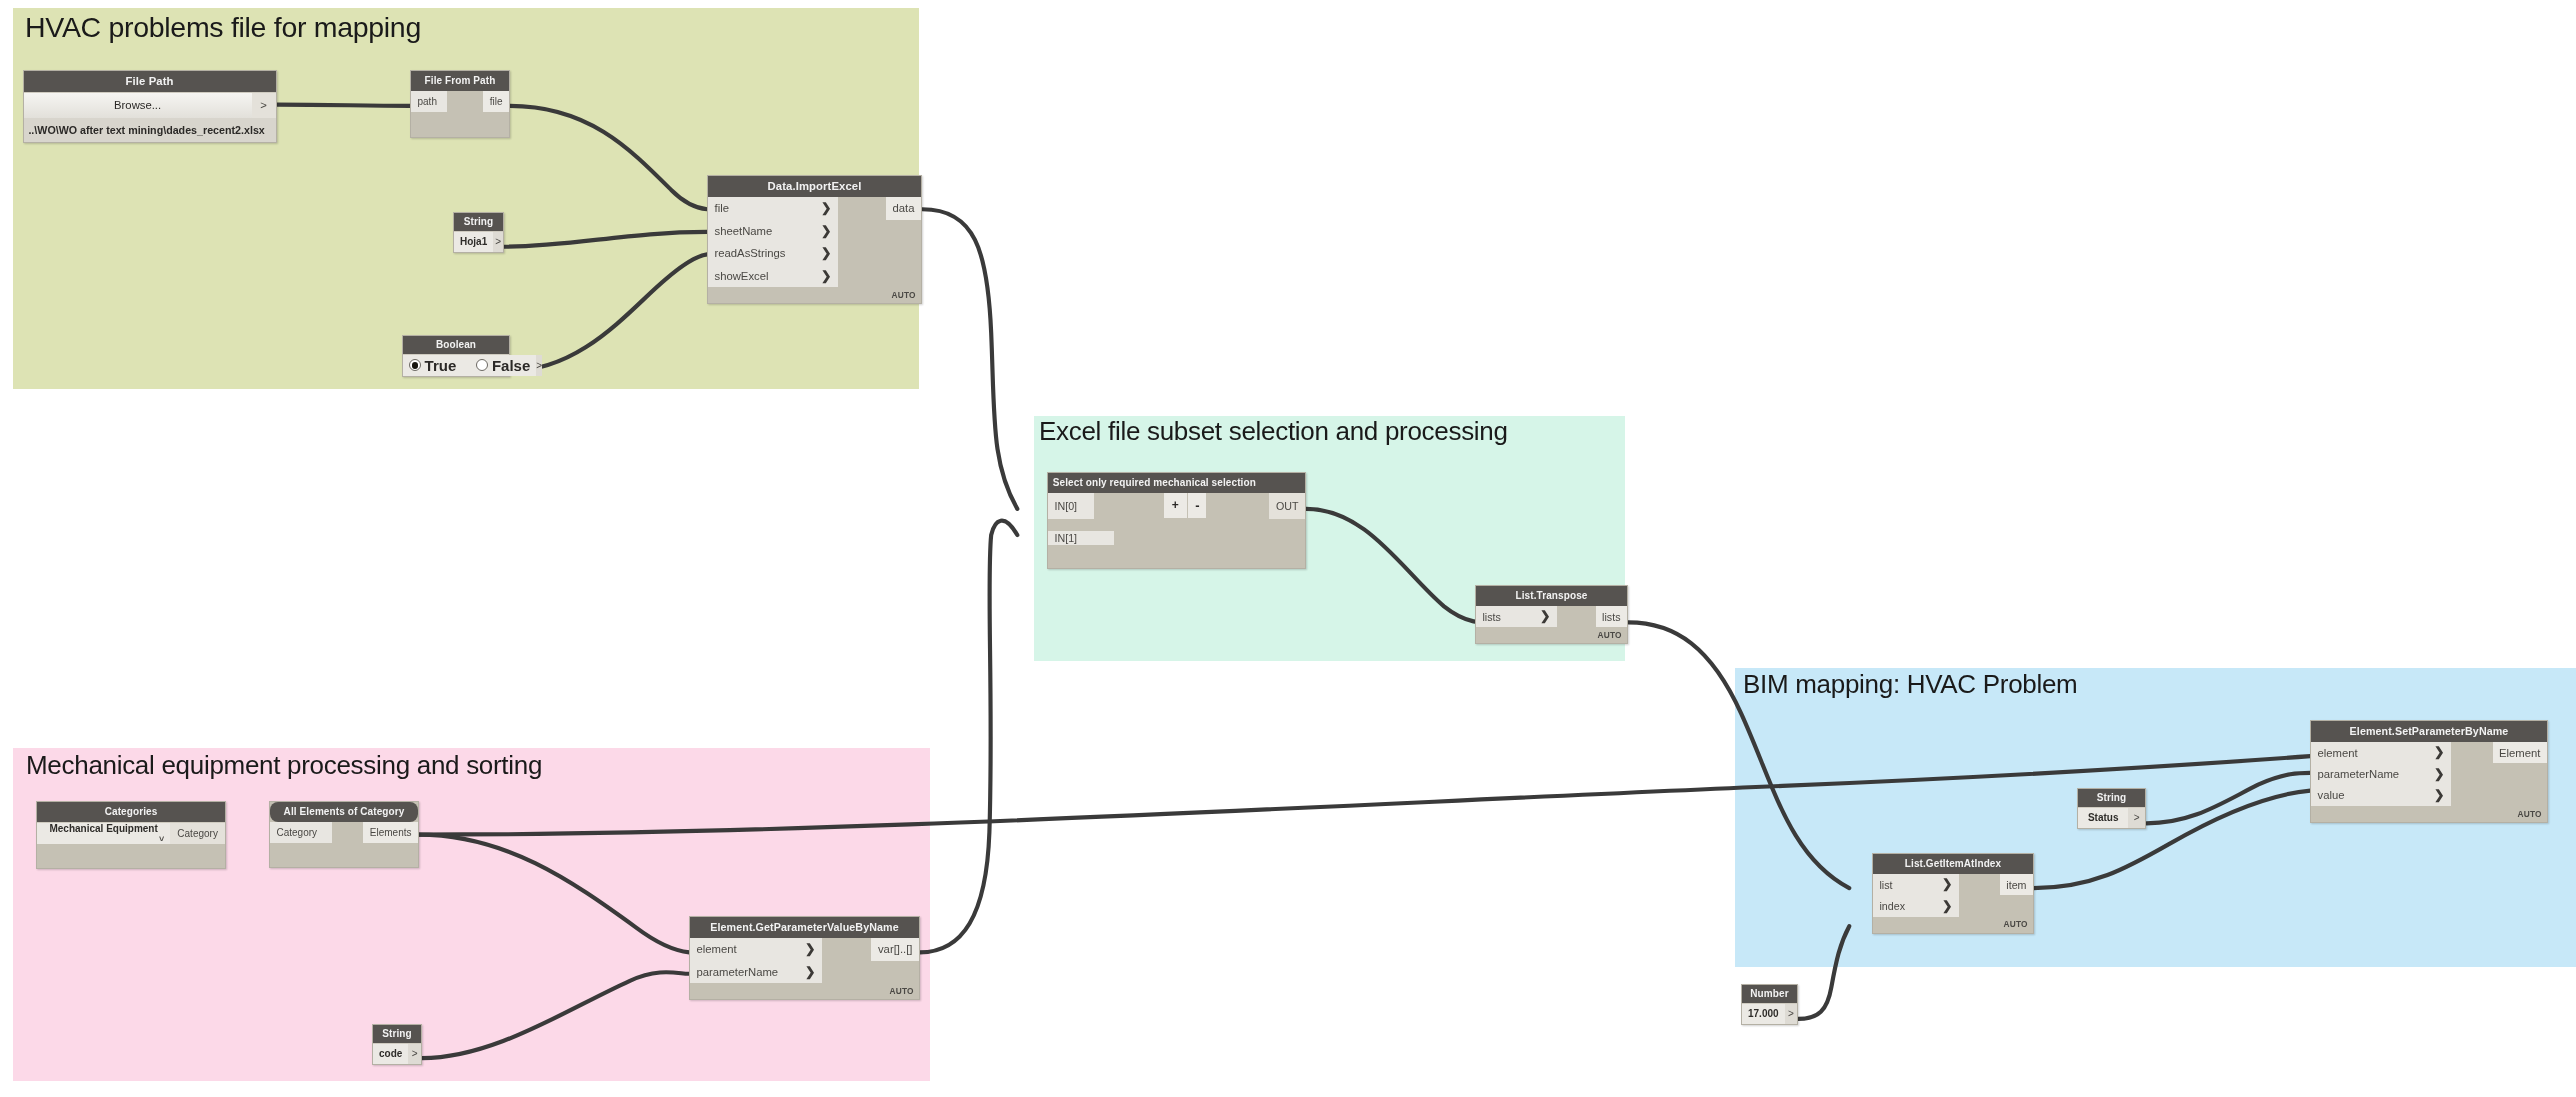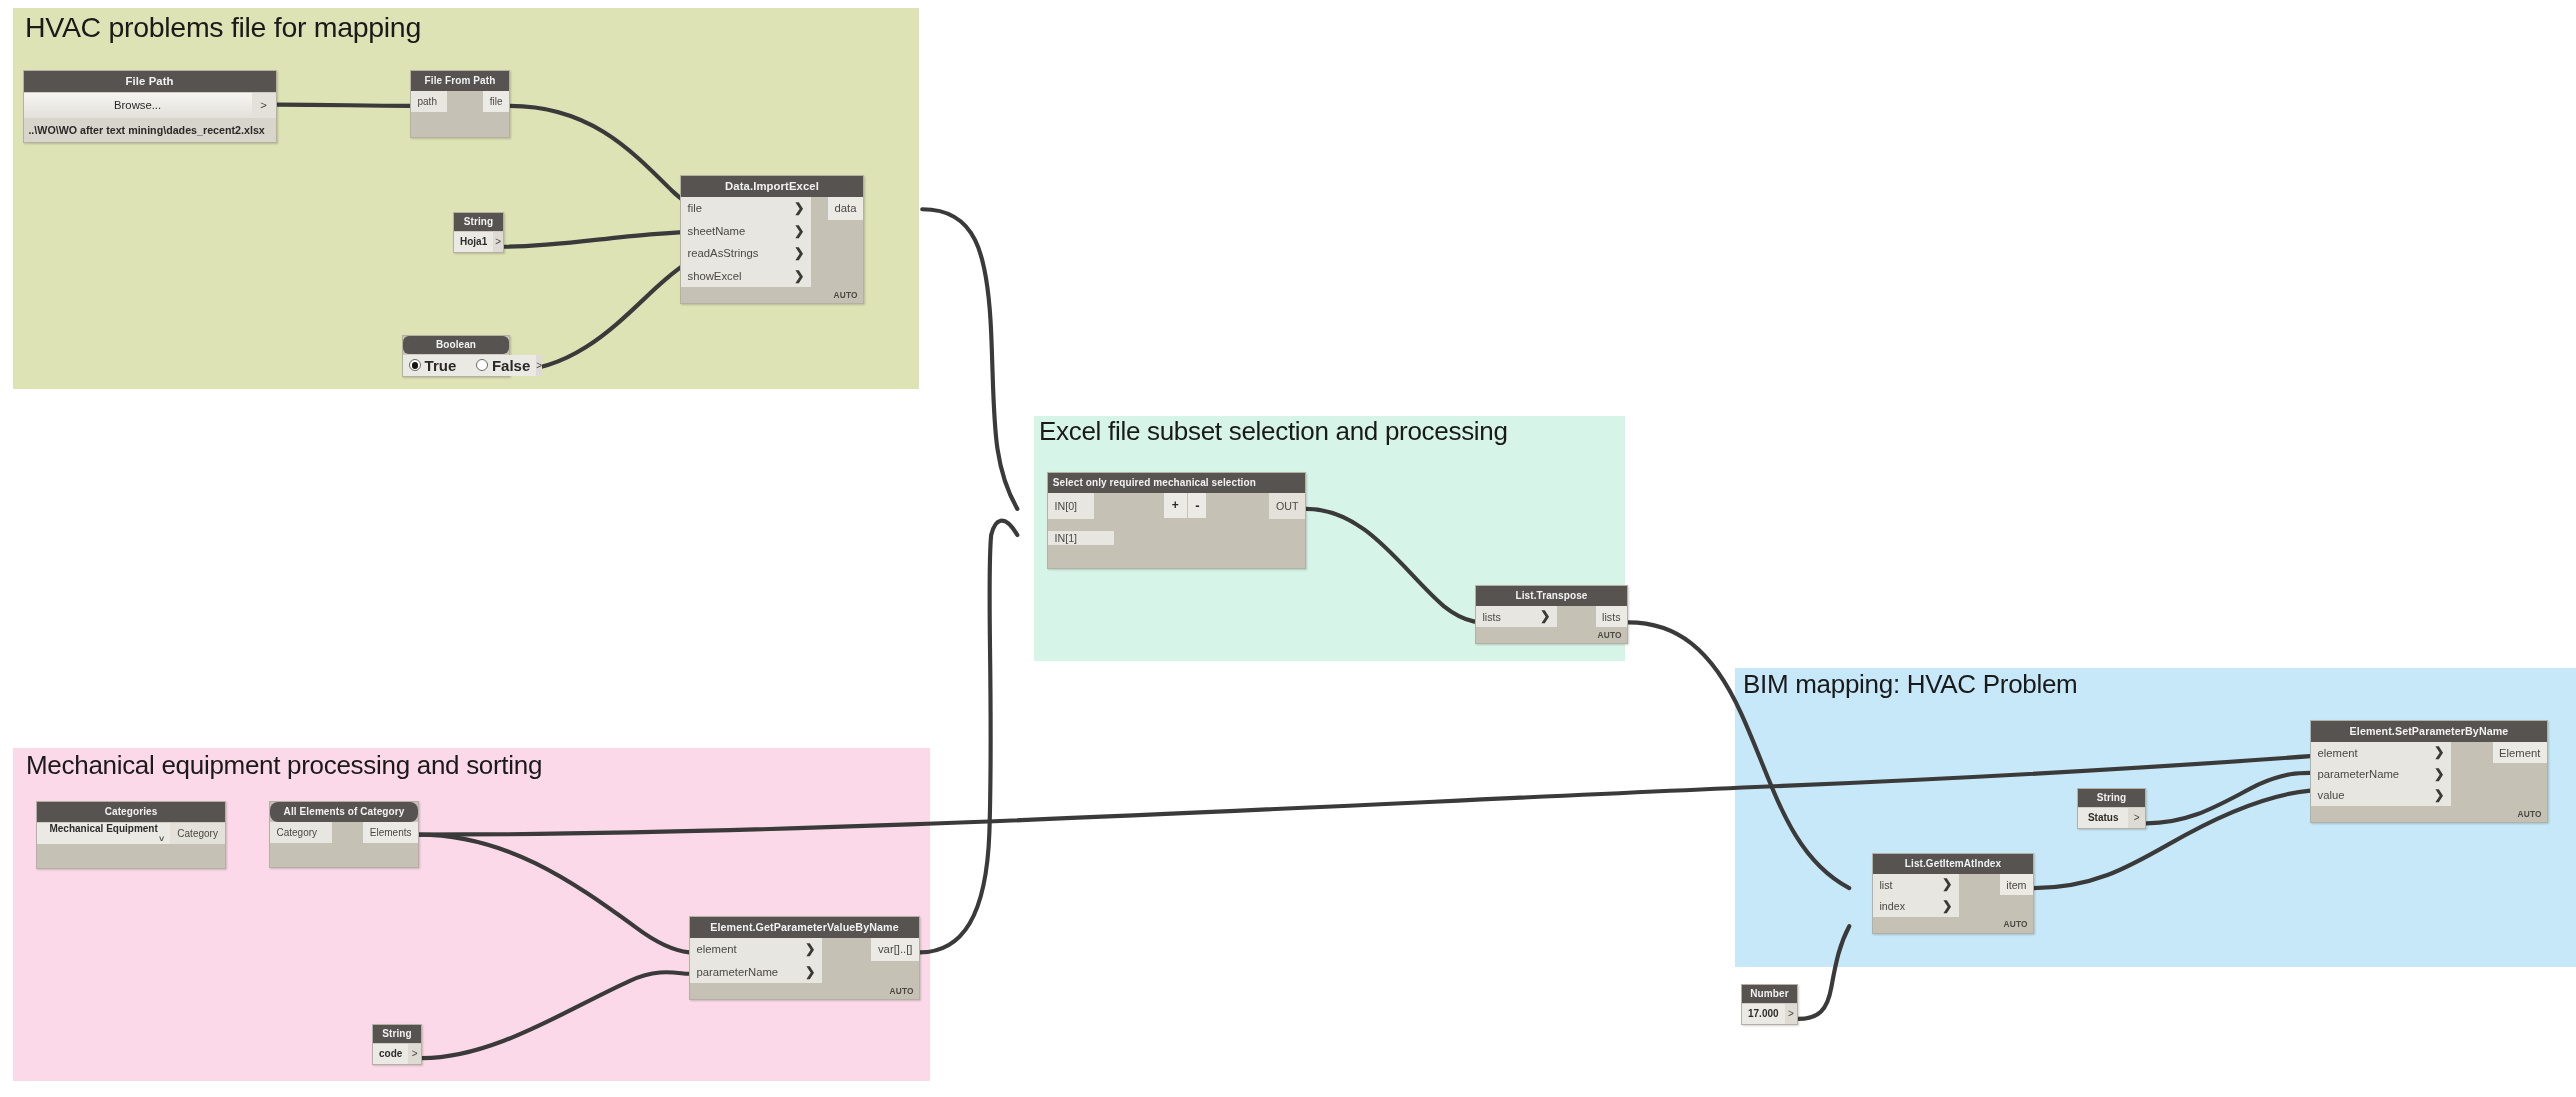--- a/index.html
+++ b/index.html
@@ -309,37 +309,37 @@
 
   <div class="node" style="left:453px;top:212px;width:51px;">
     <div class="node-header" style="font-size:10px;padding:3px 3.6px 3.6px 3.6px;">String</div>
     <div class="widget-row" style="height:20px;">
       <div class="widget-field" style="font-size:10px;">Hoja1</div>
       <div class="widget-out" style="width:16.6px;font-size:10px;">&gt;</div>
     </div>
   </div>
 
   <div class="node" style="left:402px;top:335px;width:108px;">
-    <div class="node-header" style="font-size:10px;padding:3px 3.6px 3.6px 3.6px;border-radius:6px;">Boolean</div>
+    <div class="node-header" style="font-size:10px;padding:3px 3.6px 3.6px 3.6px;">Boolean</div>
     <div class="widget-row" style="height:21.4px;">
       <div class="bool-field" style="font-size:15px;gap:20px;">
         <span class="bool-opt">
           <span class="radio on"></span>
           <span>True</span>
         </span>
         <span class="bool-opt">
           <span class="radio"></span>
           <span>False</span>
         </span>
       </div>
       <div class="widget-out" style="width:18px;font-size:10px;">&gt;</div>
     </div>
   </div>
 
-  <div class="node" style="left:680px;top:175px;width:184px;">
+  <div class="node" style="left:707px;top:175px;width:215px;">
     <div class="node-header">Data.ImportExcel</div>
     <div class="node-body">
       <div class="port-row">
         <div class="port-in" style="width:130px;">
           <span>file</span>
           <span class="chev">❯</span>
         </div>
         <div class="port-spacer"></div>
         <div class="port-out">data</div>
       </div>

